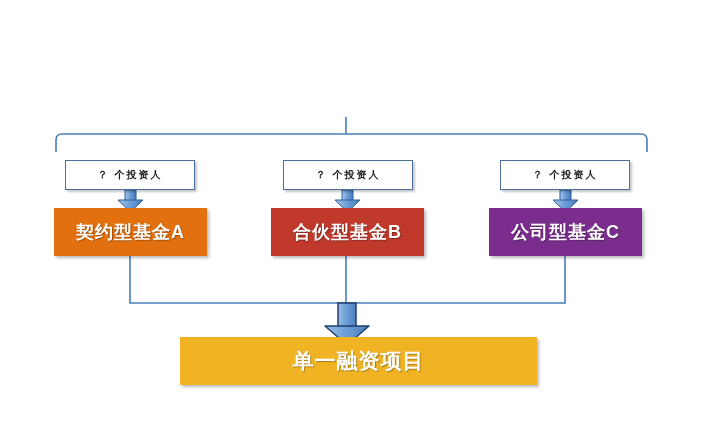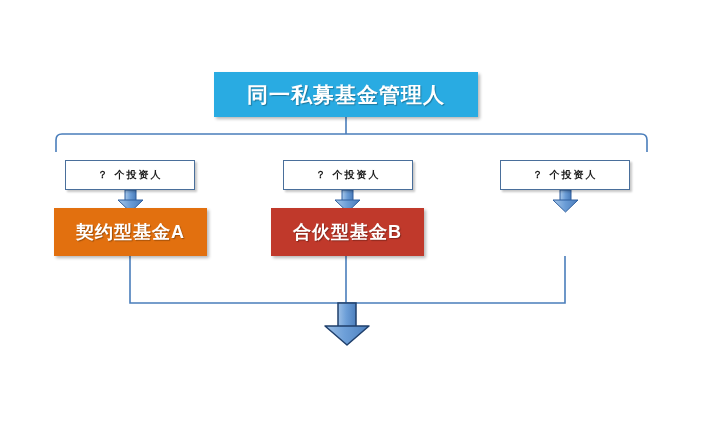--- a/index.html
+++ b/index.html
@@ -135,23 +135,20 @@
     <path d="M 565 256 L 565 303 L 346 303" fill="none" stroke="#4a7ebb" stroke-width="1.6"></path>
 
     <line x1="346" y1="256" x2="346" y2="303" stroke="#4a7ebb" stroke-width="1.6"></line>
 
     <g>
       <rect x="338" y="303" width="18" height="24" fill="url(#arrowGrad)" stroke="#1f3f6b" stroke-width="1.5"></rect>
       <path d="M 325 326 L 369 326 L 347 345 Z" fill="url(#arrowGrad)" stroke="#1f3f6b" stroke-width="1.5" stroke-linejoin="round"></path>
     </g>
   </svg>
 
-  <div class="node" id="manager-box">
-    <span>同一私募基金管理人</span>
-  </div>
 
   <div class="investor-label" id="investor-label-a">
     <span>？ 个投资人</span>
   </div>
 
   <div class="investor-label" id="investor-label-b">
     <span>？ 个投资人</span>
   </div>
 
   <div class="investor-label" id="investor-label-c">
@@ -159,15 +156,21 @@
   </div>
 
   <div class="node fund-box" id="fund-box-b">
     <span>合伙型基金B</span>
   </div>
 
   <div class="node fund-box" id="fund-box-a">
     <span>契约型基金A</span>
   </div>
 
+  <div class="node fund-box" id="fund-box-c">
+    <span>公司型基金C</span>
+  </div>
 
+  <div class="node" id="project-box">
+    <span>单一融资项目</span>
+  </div>
 
 </div>
 
 </body></html>

